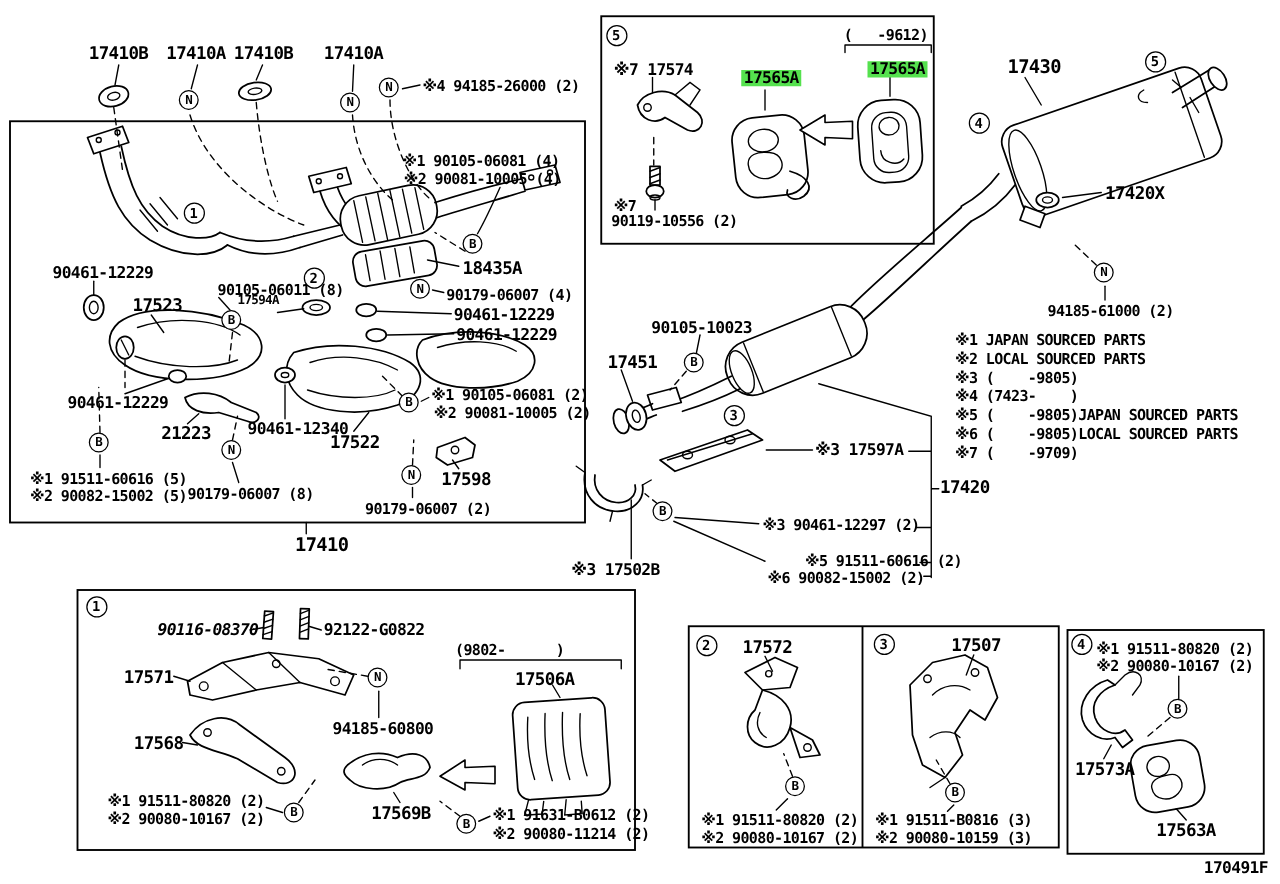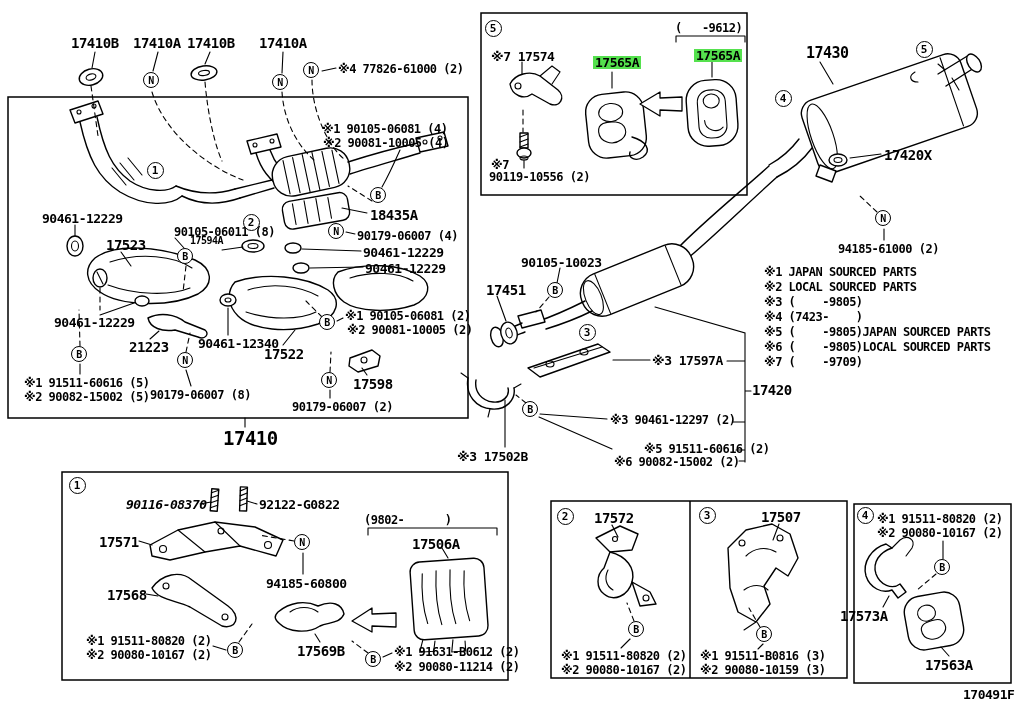--- a/index.html
+++ b/index.html
@@ -300,21 +300,21 @@
     <path class="dash" d="M877,212 L860,196"></path>
     <path class="dash" d="M100,288 L100,310"></path>
   </g>
 </svg>
 
 <div id="labels">
       <span class="lbl" style="left: 71px; top: 36px; font-size: 14px;">17410B</span>
       <span class="lbl" style="left: 133px; top: 36px; font-size: 14px;">17410A</span>
       <span class="lbl" style="left: 187px; top: 36px; font-size: 14px;">17410B</span>
       <span class="lbl" style="left: 259px; top: 36px; font-size: 14px;">17410A</span>
-      <span class="lbl" style="left: 338px; top: 63px;">※4 77826-61000 (2)</span>
+      <span class="lbl" style="left: 338px; top: 63px;">※4 94185-26000 (2)</span>
       <span class="lbl" style="left: 322px; top: 123px;">※1 90105-06081 (4)</span>
       <span class="lbl" style="left: 323px; top: 137px;">※2 90081-10005 (4)</span>
       <span class="lbl" style="left: 42px; top: 212px; font-size: 13px;">90461-12229</span>
       <span class="lbl" style="left: 126px; top: 226px; margin-left: 48px;">90105-06011 (8)</span>
       <span class="lbl" style="left: 106px; top: 238px; font-size: 14px;">17523</span>
       <span class="lbl" style="left: 190px; top: 236px; font-size: 10px;">17594A</span>
       <span class="lbl" style="left: 370px; top: 208px; font-size: 14px;">18435A</span>
       <span class="lbl" style="left: 357px; top: 230px;">90179-06007 (4)</span>
       <span class="lbl" style="left: 363px; top: 246px; font-size: 13px;">90461-12229</span>
       <span class="lbl" style="left: 365px; top: 262px; font-size: 13px;">90461-12229</span>
@@ -322,21 +322,21 @@
       <span class="lbl" style="left: 129px; top: 340px; font-size: 14px;">21223</span>
       <span class="lbl" style="left: 198px; top: 337px; font-size: 13px;">90461-12340</span>
       <span class="lbl" style="left: 264px; top: 347px; font-size: 14px;">17522</span>
       <span class="lbl" style="left: 345px; top: 310px;">※1 90105-06081 (2)</span>
       <span class="lbl" style="left: 347px; top: 324px;">※2 90081-10005 (2)</span>
       <span class="lbl" style="left: 24px; top: 377px;">※1 91511-60616 (5)</span>
       <span class="lbl" style="left: 24px; top: 391px;">※2 90082-15002 (5)</span>
       <span class="lbl" style="left: 150px; top: 389px;">90179-06007 (8)</span>
       <span class="lbl" style="left: 353px; top: 377px; font-size: 14px;">17598</span>
       <span class="lbl" style="left: 292px; top: 401px;">90179-06007 (2)</span>
-      <span class="lbl" style="left: 223px; top: 429px; font-size: 19px;">17410</span>
+      <span class="lbl" style="left: 236px; top: 429px; font-size: 15px;">17410</span>
       <span class="lbl" style="left: 491px; top: 50px; font-size: 13px; text-align: center;">※7 17574</span>
       <span class="lbl" style="left: 593px; top: 56px; font-size: 13px; background: rgb(85, 225, 78); padding: 0px 2px;">17565A</span>
       <span class="lbl" style="left: 694px; top: 49px; font-size: 13px; background: rgb(85, 225, 78); padding: 0px 2px;">17565A</span>
       <span class="lbl" style="left: 675px; top: 22px;">(   -9612)</span>
       <span class="lbl" style="left: 491px; top: 159px;">※7</span>
       <span class="lbl" style="left: 489px; top: 171px;">90119-10556 (2)</span>
       <span class="lbl" style="left: 806px; top: 46px; font-size: 15px;">17430</span>
       <span class="lbl" style="left: 884px; top: 148px; font-size: 14px;">17420X</span>
       <span class="lbl" style="left: 838px; top: 243px;">94185-61000 (2)</span>
       <span class="lbl" style="left: 764px; top: 266px;">※1 JAPAN SOURCED PARTS</span>
@@ -367,21 +367,21 @@
       <span class="lbl" style="left: 394px; top: 646px;">※1 91631-B0612 (2)</span>
       <span class="lbl" style="left: 394px; top: 661px;">※2 90080-11214 (2)</span>
       <span class="lbl" style="left: 594px; top: 511px; font-size: 14px;">17572</span>
       <span class="lbl" style="left: 561px; top: 650px;">※1 91511-80820 (2)</span>
       <span class="lbl" style="left: 561px; top: 664px;">※2 90080-10167 (2)</span>
       <span class="lbl" style="left: 761px; top: 510px; font-size: 14px;">17507</span>
       <span class="lbl" style="left: 700px; top: 650px;">※1 91511-B0816 (3)</span>
       <span class="lbl" style="left: 700px; top: 664px;">※2 90080-10159 (3)</span>
       <span class="lbl" style="left: 877px; top: 513px;">※1 91511-80820 (2)</span>
       <span class="lbl" style="left: 877px; top: 527px;">※2 90080-10167 (2)</span>
-      <span class="lbl" style="left: 840px; top: 609px; font-size: 14px;">17573A</span>
+      <span class="lbl" style="left: 860px; top: 609px; font-size: 14px;">17573A</span>
       <span class="lbl" style="left: 925px; top: 658px; font-size: 14px;">17563A</span>
       <div class="circ cnum" style="left: 146.5px; top: 161.5px;">1</div>
       <div class="circ cnum" style="left: 242.5px; top: 213.5px;">2</div>
       <div class="circ cnum" style="left: 578.5px; top: 323.5px;">3</div>
       <div class="circ cnum" style="left: 484.5px; top: 19.5px;">5</div>
       <div class="circ cnum" style="left: 774.5px; top: 89.5px;">4</div>
       <div class="circ cnum" style="left: 915.5px; top: 40.5px;">5</div>
       <div class="circ cnum" style="left: 68.5px; top: 476.5px;">1</div>
       <div class="circ cnum" style="left: 556.5px; top: 507.5px;">2</div>
       <div class="circ cnum" style="left: 698.5px; top: 506.5px;">3</div>

